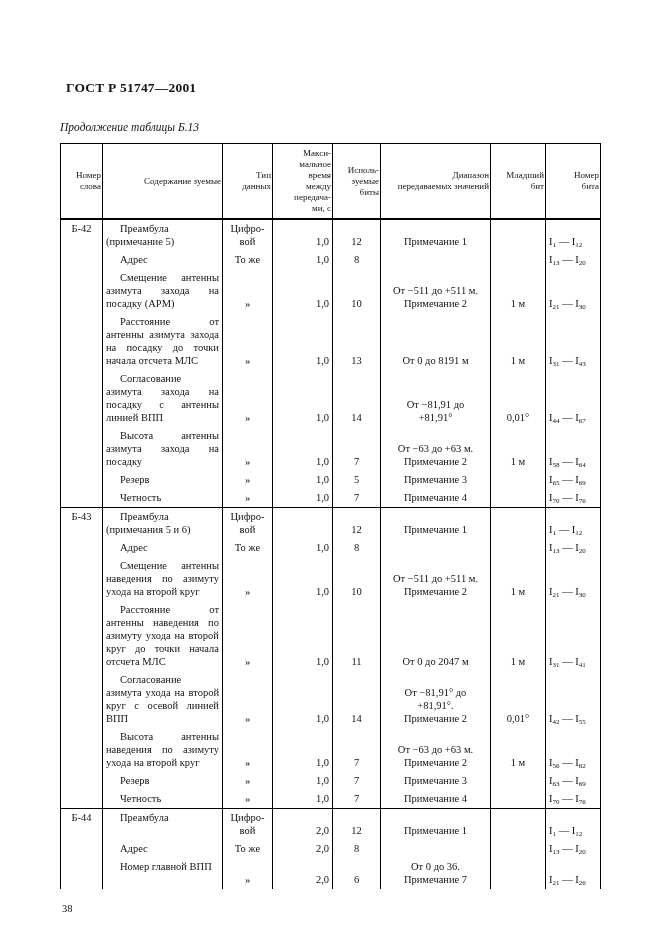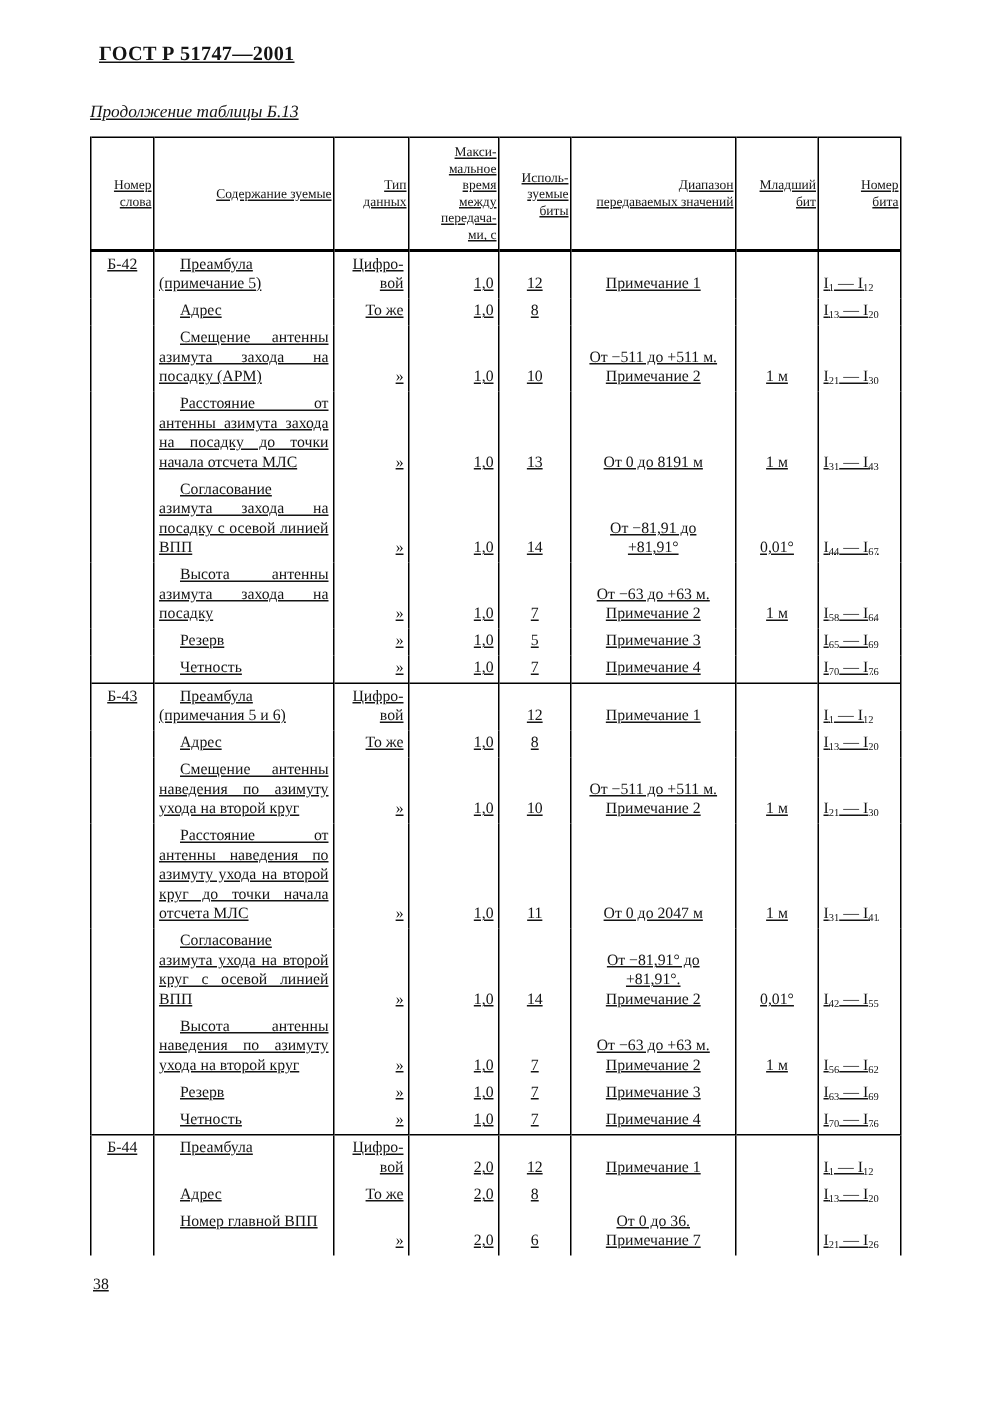--- a/index.html
+++ b/index.html
@@ -8,21 +8,21 @@
     background: #ffffff;
     overflow: hidden;
   }
   body {
     font-family: "Liberation Serif", "DejaVu Serif", serif;
     color: #141414;
     -webkit-font-smoothing: antialiased;
   }
   * { box-sizing: border-box; }
 
-  .sheet { padding: 28px 60px 0 60px; text-decoration: underline; }
+  .sheet { padding: 80px 60px 0 60px; }
 
   .std-number {
     font-weight: bold;
     font-size: 13.5px;
     letter-spacing: 0.2px;
     padding-left: 6px;
   }
 
   .table-caption {
     font-style: italic;
@@ -63,21 +63,21 @@
   tr.sec-start > td { border-top: 1.2px solid #000; }
 
   td.c-word   { text-align: center; vertical-align: top; }
   td.c-content{
     text-align: justify;
     vertical-align: top;
     text-indent: 14px;
     padding-left: 5px;
     padding-right: 4px;
   }
-  td.c-type   { text-align: right; vertical-align: bottom; white-space: pre-line; }
+  td.c-type   { text-align: center; vertical-align: bottom; white-space: pre-line; }
   td.c-time   { text-align: right; vertical-align: bottom; }
   td.c-bits   { text-align: center; vertical-align: bottom; }
   td.c-range  { text-align: center; vertical-align: bottom; white-space: pre-line; padding-left: 2px; padding-right: 2px; }
   td.c-lsb    { text-align: center; vertical-align: bottom; }
   td.c-bitnum { text-align: left; vertical-align: bottom; }
 
   td.c-bitnum sub {
     font-size: 7px;
     line-height: 0;
     vertical-align: -2px;
@@ -171,21 +171,21 @@
     <td class="c-content">Расстояние от антенны азимута захода на посадку до точки начала отсчета МЛС</td>
     <td class="c-type">»</td>
     <td class="c-time">1,0</td>
     <td class="c-bits">13</td>
     <td class="c-range">От 0 до 8191 м</td>
     <td class="c-lsb">1 м</td>
     <td class="c-bitnum">I<sub>31</sub> — I<sub>43</sub></td>
   </tr>
         <tr>
     <td class="c-word"></td>
-    <td class="c-content">Согласование азимута захода на посадку с осевой линией ВПП</td>
+    <td class="c-content">Согласование азимута захода на посадку с антенны линией ВПП</td>
     <td class="c-type">»</td>
     <td class="c-time">1,0</td>
     <td class="c-bits">14</td>
     <td class="c-range">От −81,91 до
 +81,91°</td>
     <td class="c-lsb">0,01°</td>
     <td class="c-bitnum">I<sub>44</sub> — I<sub>67</sub></td>
   </tr>
         <tr>
     <td class="c-word"></td>

